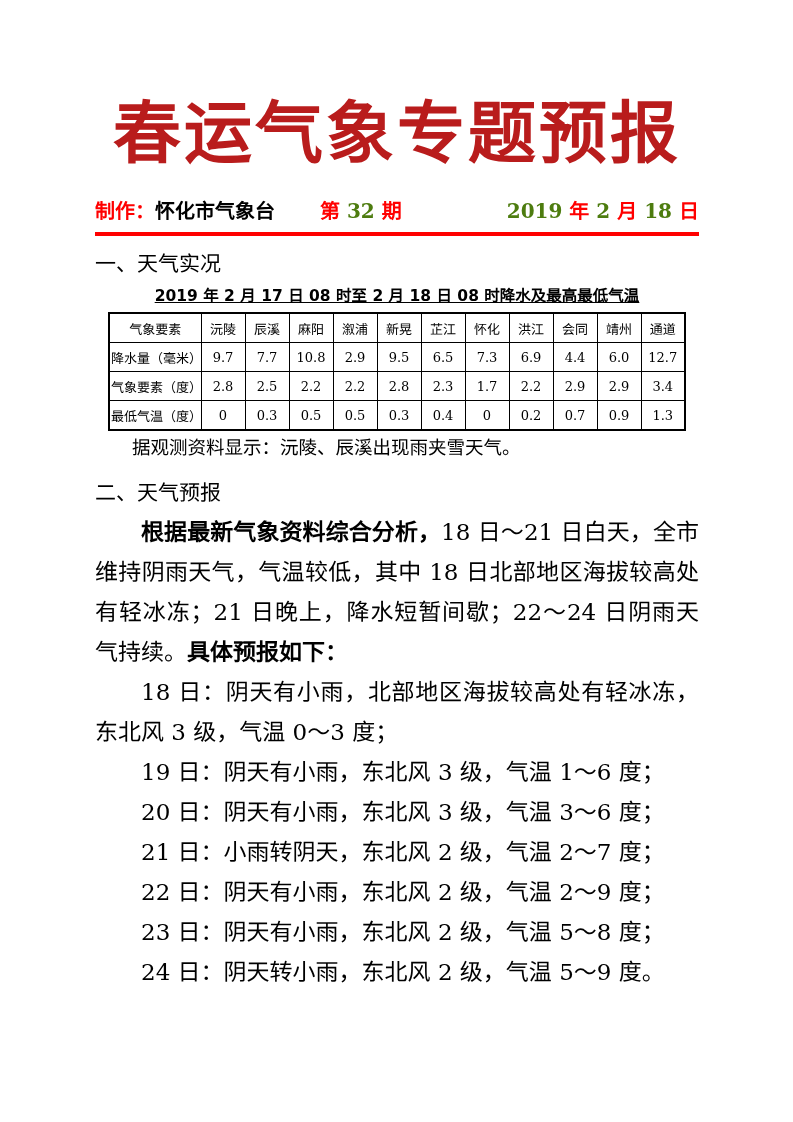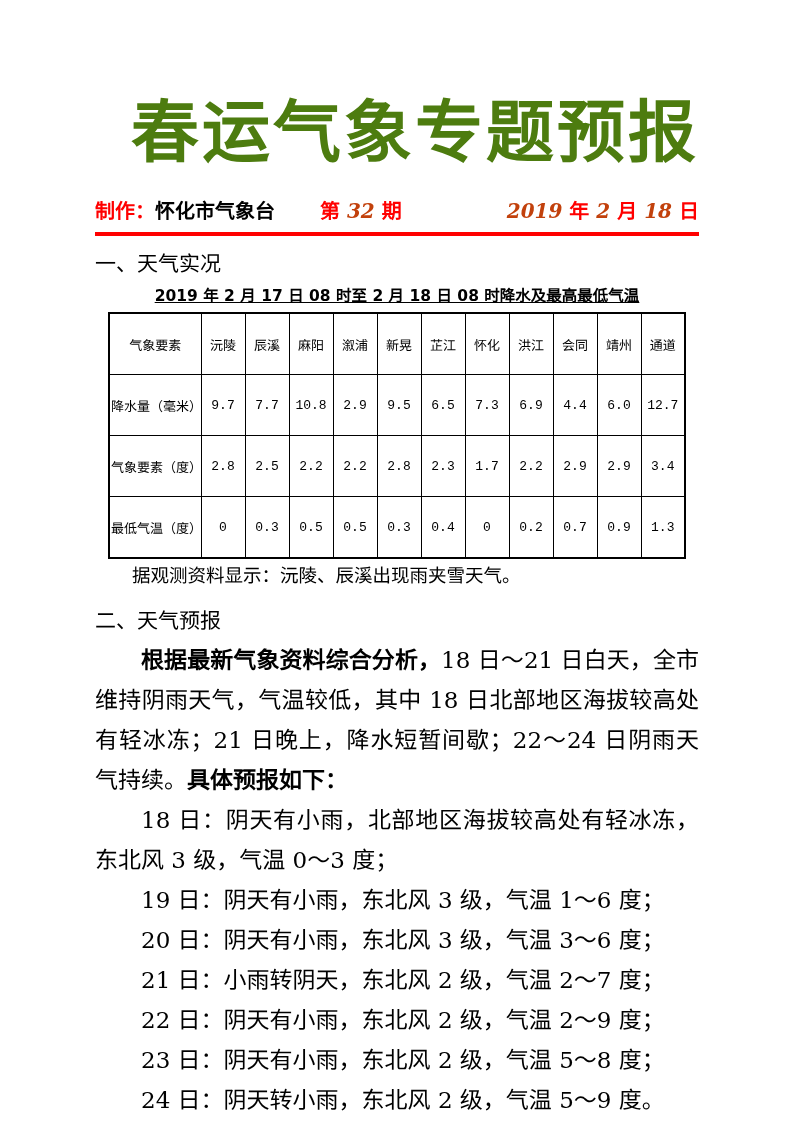--- a/index.html
+++ b/index.html
@@ -5,32 +5,32 @@
   html,body{margin:0;padding:0;background:#ffffff;}
   body{
     width:793px;height:1122px;overflow:hidden;
     font-family:"DejaVu Serif","Liberation Serif",serif;
     color:#000;
   }
   .page{box-sizing:border-box;width:793px;height:1122px;padding:78px 94px 0 95px;}
 
   
   .doc-title{
-    margin:0;text-align:right;color:#4d7c0f;
+    margin:0;text-align:center;color:#b91c1c;
     font-size:68px;line-height:110px;font-weight:bold;
     letter-spacing:3px;white-space:nowrap;
-    font-family:Liberation Serif, serif;
+    font-family:Liberation Sans, sans-serif;
   }
   .meta-row{
     display:flex;justify-content:space-between;align-items:flex-end;
     margin-top:8px;font-size:20px;font-weight:bold;line-height:30px;
   }
   .sans{font-family:"DejaVu Sans","Liberation Sans",sans-serif;}
   .red{color:#ff0000;}
-  .num{font-family:"DejaVu Serif","Liberation Serif",serif;color:#c2410c;font-style:italic;}
+  .num{font-family:"DejaVu Serif","Liberation Serif",serif;color:#4d7c0f;}
   .meta-center{margin-left:-60px;}
   .red-rule{height:4px;background:#ff0000;margin-top:6px;}
 
   
   .sec-heading{
     margin:13px 0 0 0;font-size:21px;line-height:30px;font-weight:normal;
     font-family:"DejaVu Sans","Liberation Sans",sans-serif;color:#000;
   }
 
   
@@ -40,21 +40,21 @@
     text-decoration:underline;
   }
   table.weather{
     margin:4px auto 0 auto;border-collapse:collapse;
     width:578px;table-layout:fixed;
     font-size:13px;font-family:"DejaVu Serif","Liberation Serif",serif;
     border:2px solid #000;
   }
   table.weather th,table.weather td{
     border:1px solid #000;text-align:center;vertical-align:middle;
-    font-weight:normal;height:28px;padding:16px 1px;overflow:hidden;font-family:Liberation Mono, monospace;
+    font-weight:normal;height:28px;padding:0 1px;overflow:hidden;
   }
   table.weather col.label-col{width:92px;}
 
   
   .note{
     margin:0 0 0 0;font-size:18.5px;line-height:34px;
     text-indent:2em;
   }
   .body-para{
     margin:0;font-size:23px;line-height:40px;

